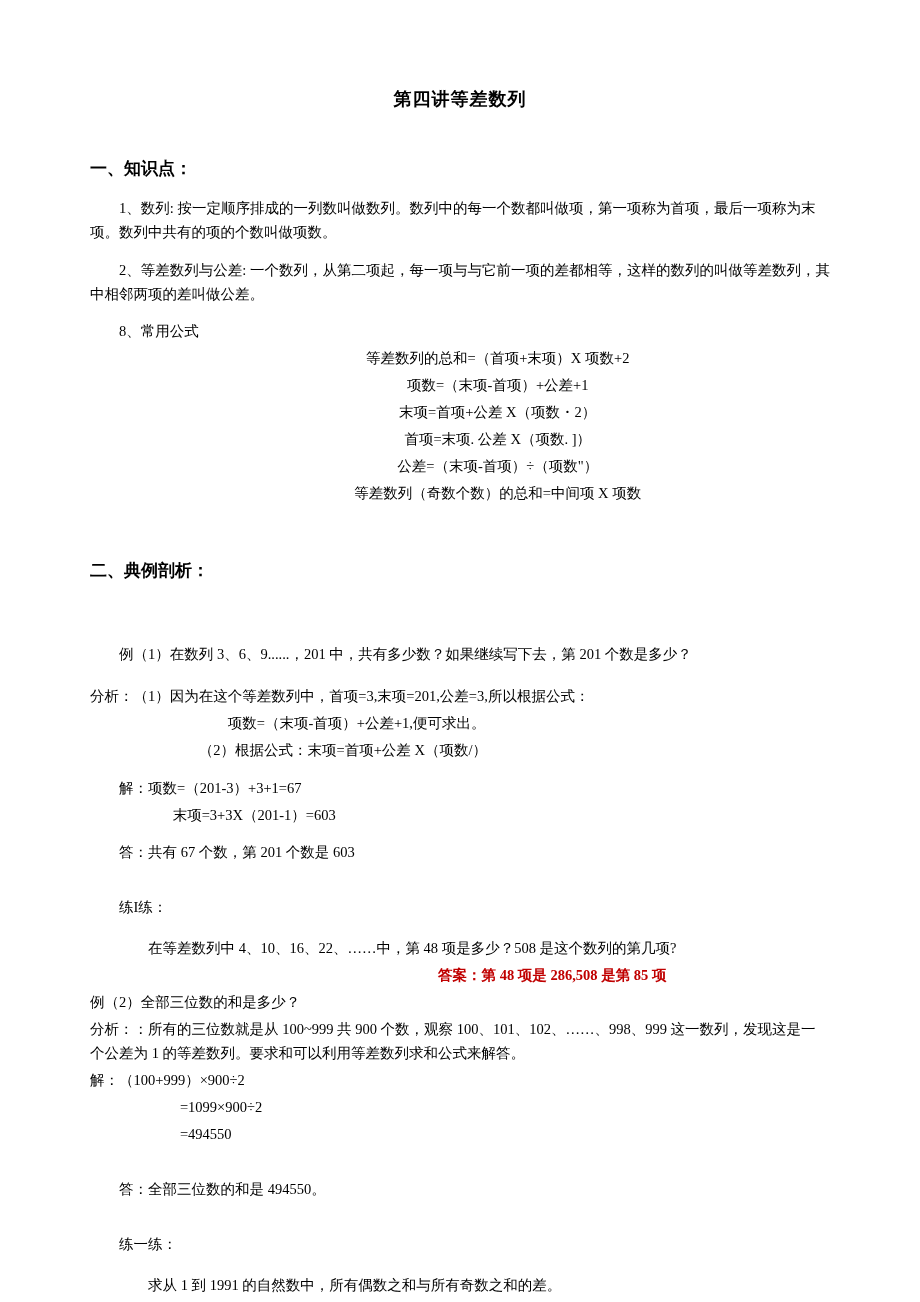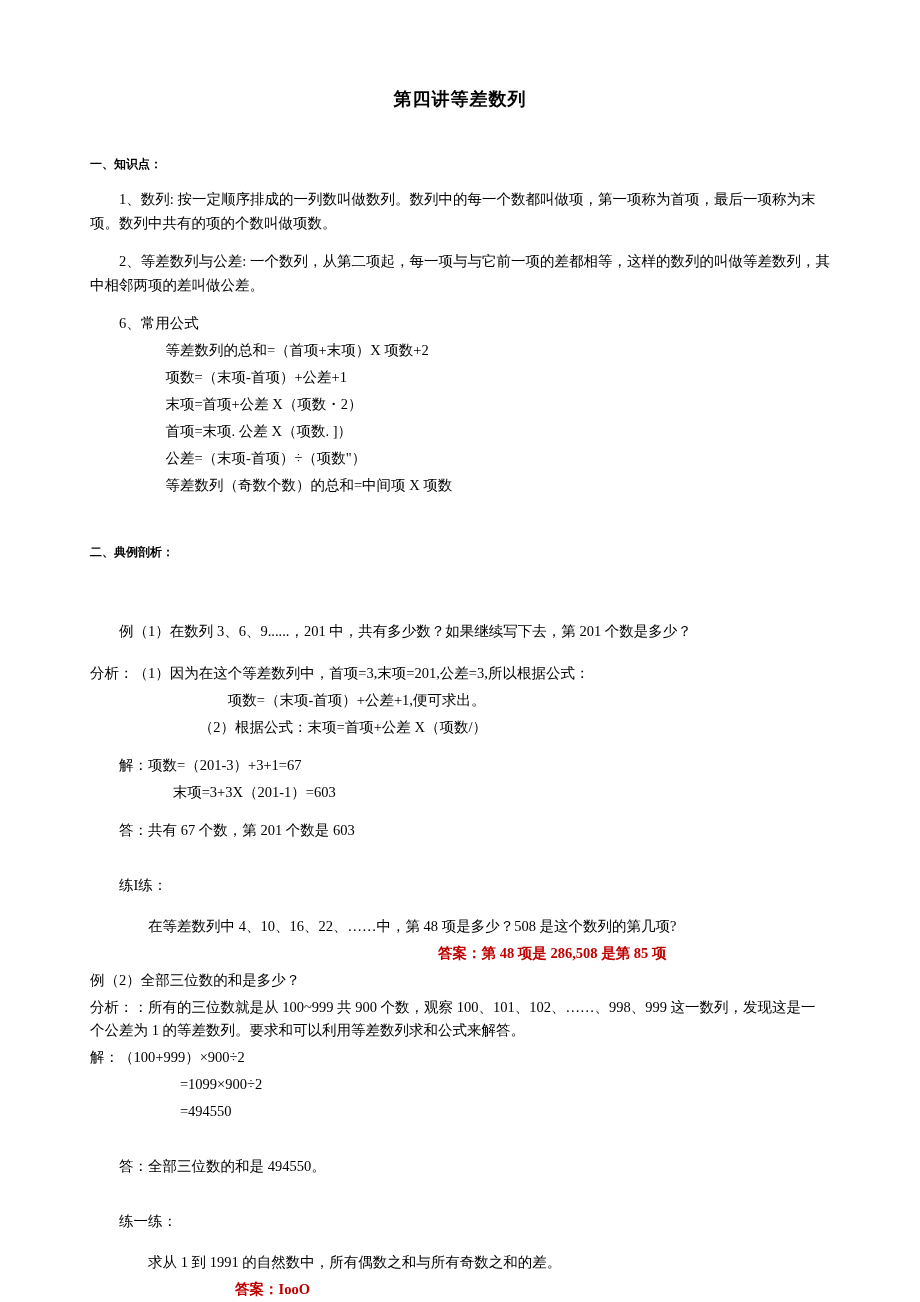--- a/index.html
+++ b/index.html
@@ -14,47 +14,47 @@
       line-height: 1.65;
     }
     .title {
       text-align: center;
       font-size: 18px;
       font-family: "SimHei", "黑体", sans-serif;
       margin-bottom: 40px;
       letter-spacing: 1px;
     }
     .section-head {
-      font-size: 12px;
+      font-size: 17px;
       font-family: "SimHei", "黑体", sans-serif;
-      margin-top: 8px;
+      margin-top: 14px;
       margin-bottom: 10px;
     }
     .p { margin-bottom: 3px; }
     .indent1 { text-indent: 2em; margin-top: 14px; }
-    .indent2 { padding-left: 5.2em; }
+    .indent2 { padding-left: 5.2em; text-align: center; }
     .indent3 { padding-left: 7.5em; }
     .indent4 { padding-left: 9.5em; }
     .block-top-sm { }
     .block-bot { margin-bottom: 4px; }
     .red { color: #c00000; font-weight: bold; }
     .answer-right { padding-left: 24em; }
     .gap { height: 34px; }
     .gap-sm { height: 14px; }
   </style>
 </head>
 <body>
 
 <h1 class="title">第四讲等差数列</h1>
 
 <h2 class="section-head">一、知识点：</h2>
 
 <p class="p indent1">1、数列: 按一定顺序排成的一列数叫做数列。数列中的每一个数都叫做项，第一项称为首项，最后一项称为末项。数列中共有的项的个数叫做项数。</p>
 <p class="p indent1">2、等差数列与公差: 一个数列，从第二项起，每一项与与它前一项的差都相等，这样的数列的叫做等差数列，其中相邻两项的差叫做公差。</p>
-<p class="p indent1">6、常用公式</p>
+<p class="p indent1">8、常用公式</p>
 
 <p class="p indent2">等差数列的总和=（首项+末项）X 项数+2</p>
 <p class="p indent2">项数=（末项-首项）+公差+1</p>
 <p class="p indent2">末项=首项+公差 X（项数・2）</p>
 <p class="p indent2">首项=末项. 公差 X（项数. ]）</p>
 <p class="p indent2">公差=（末项-首项）÷（项数"）</p>
 <p class="p indent2">等差数列（奇数个数）的总和=中间项 X 项数</p>
 
 <div class="gap"></div>
 

